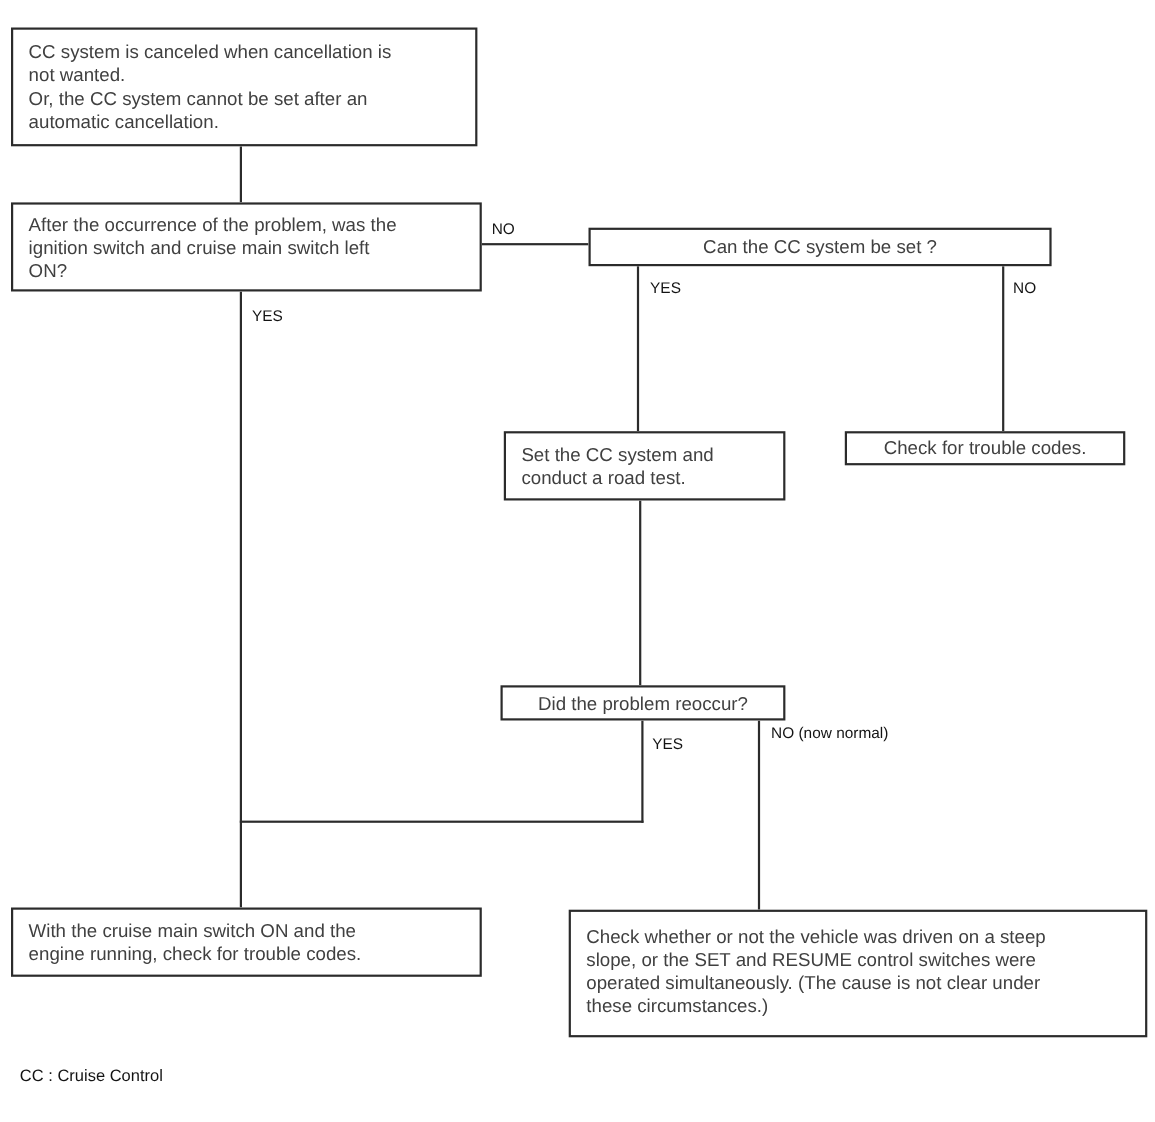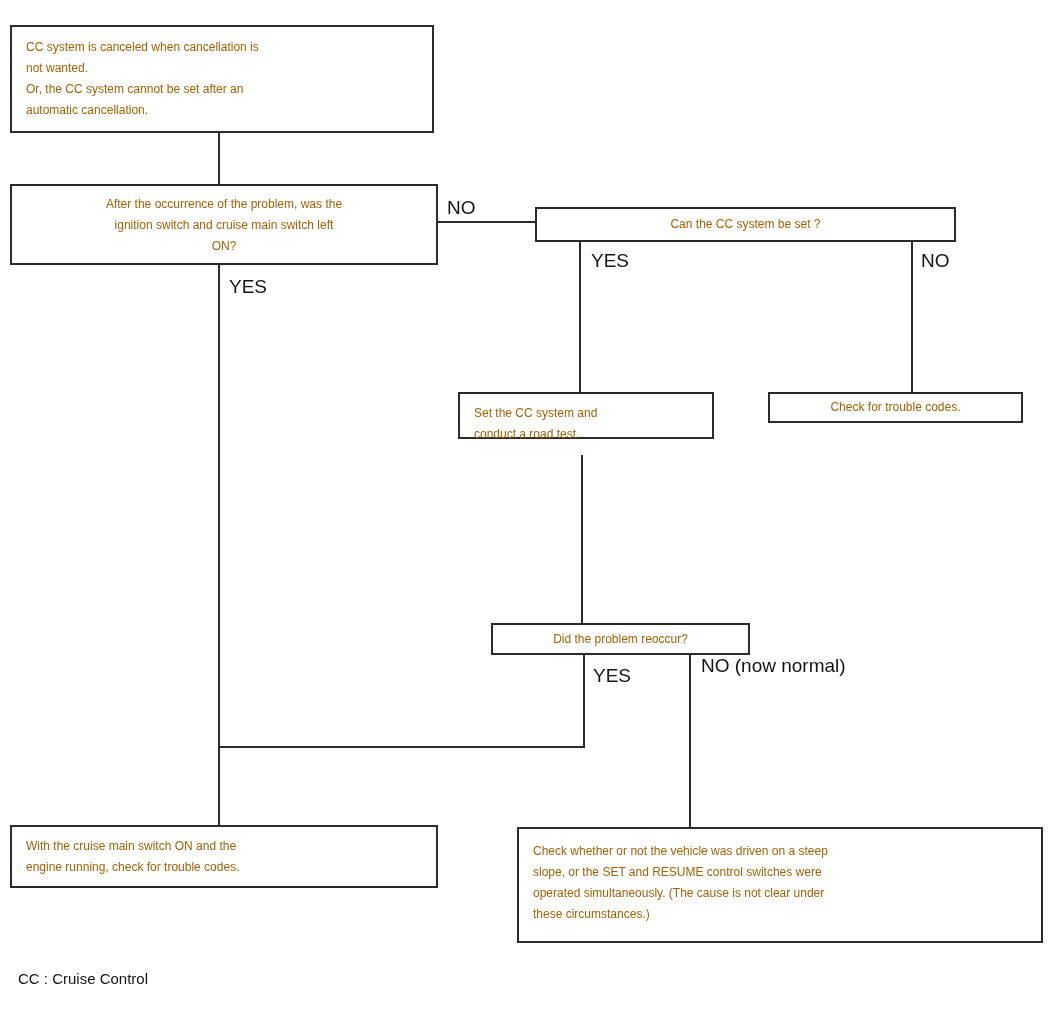--- a/index.html
+++ b/index.html
@@ -14,62 +14,62 @@
     background: #ffffff;
     font-family: "Liberation Sans", sans-serif;
     color: #141414;
     overflow: hidden;
   }
   .node {
     position: absolute;
     box-sizing: border-box;
     border: 2px solid #2b2b2b;
     background: #ffffff;
-    font-size: 12px;
+    font-size: 17px;
     line-height: 21px;
     white-space: pre-line;
-    color: #a16207;
+    color: #404040;
   }
   .node.left-text {
     padding: 8px 14px;
   }
   .node.centered {
     display: flex;
     align-items: center;
     justify-content: center;
     text-align: center;
     padding: 0 6px;
   }
   .line {
     position: absolute;
     background: #2b2b2b;
   }
   .vline { width: 2px; }
   .hline { height: 2px; }
   .branch-label {
     position: absolute;
-    font-size: 19px;
+    font-size: 14px;
     line-height: 20px;
     white-space: nowrap;
     color: #141414;
   }
   .legend {
     position: absolute;
     font-size: 15px;
     color: #141414;
     white-space: nowrap;
   }
 
   
   #box-start          { left: 10px;  top: 25px;  width: 424px; height: 108px; padding-top: 10px; }
-  #box-q-ignition     { left: 10px;  top: 184px; width: 428px; height: 81px; text-align: center; }
+  #box-q-ignition     { left: 10px;  top: 184px; width: 428px; height: 81px; }
   #box-q-can-set      { left: 535px; top: 207px; width: 421px; height: 35px; }
-  #box-set-test       { left: 458px; top: 392px; width: 256px; height: 47px; padding-top: 9px; }
+  #box-set-test       { left: 458px; top: 392px; width: 256px; height: 63px; padding-top: 9px; }
   #box-check-codes    { left: 768px; top: 392px; width: 255px; height: 31px; }
-  #box-q-reoccur      { left: 455px; top: 623px; width: 259px; height: 32px; margin-left: 36px; }
+  #box-q-reoccur      { left: 455px; top: 623px; width: 259px; height: 32px; }
   #box-check-engine   { left: 10px;  top: 825px; width: 428px; height: 63px; padding-top: 9px; }
   #box-check-slope    { left: 517px; top: 827px; width: 526px; height: 116px; padding-top: 12px; }
 
   
   #line-start-down    { left: 218px; top: 133px; height: 51px; }
   #line-no1-right     { left: 438px; top: 221px; width: 97px; }
   #line-yes2-down     { left: 579px; top: 242px; height: 150px; }
   #line-no2-down      { left: 911px; top: 242px; height: 150px; }
   #line-test-down     { left: 581px; top: 455px; height: 168px; }
   #line-yes3-down     { left: 583px; top: 655px; height: 93px; }

